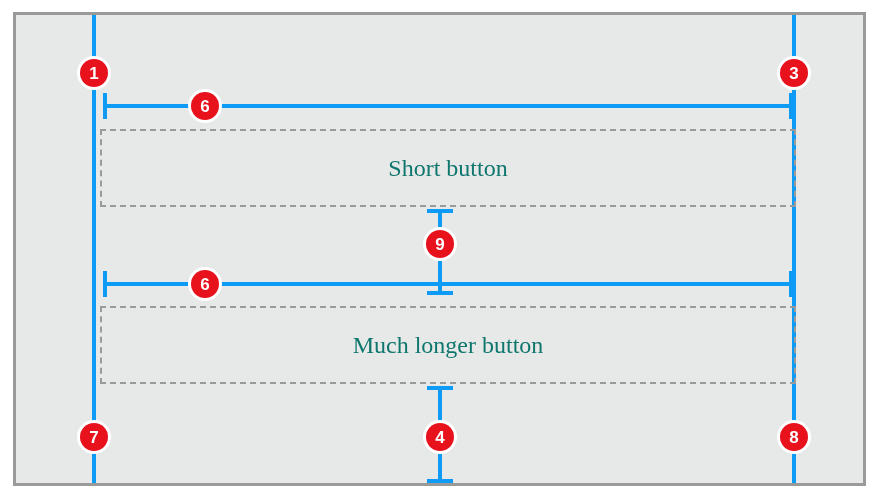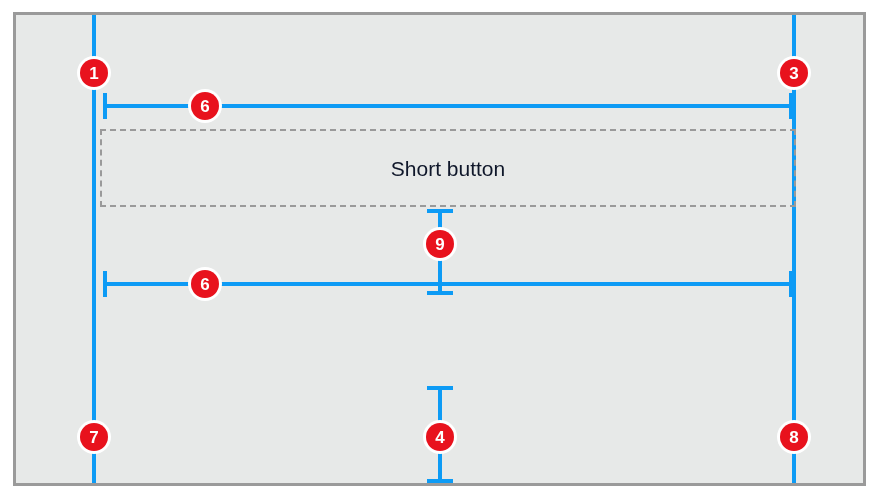--- a/index.html
+++ b/index.html
@@ -38,23 +38,23 @@
   
   .btn-outline {
     position: absolute;
     border: 2px dashed #9a9a9a;
     box-sizing: border-box;
     display: flex;
     align-items: center;
     justify-content: center;
   }
   .btn-label {
-    font-size: 21px;
-    color: #0f172a;
-    font-family: Liberation Sans, sans-serif;
+    font-size: 24px;
+    color: #0f766e;
+    font-family: Liberation Serif, serif;
     line-height: 1;
     white-space: nowrap;
   }
 
   
   .dim-h {
     position: absolute;
     height: 4px;
     background: #0d9bf5;
   }
@@ -112,20 +112,23 @@
 
   <div id="canvas-panel">
 
     <div class="guide-vline" style="left:76px; top:0px; height:468px;"></div>
     <div class="guide-vline" style="left:776px; top:0px; height:468px;"></div>
 
     <div class="btn-outline" style="left:84px; top:114px; width:696px; height:78px;">
       <span class="btn-label">Short button</span>
     </div>
 
+    <div class="btn-outline" style="left:84px; top:291px; width:696px; height:78px;">
+      <span class="btn-label">Much longer button</span>
+    </div>
 
     <div class="dim-h" style="left:87px; top:89px; width:690px;"></div>
     <div class="dim-h-cap" style="left:87px; top:78px;"></div>
     <div class="dim-h-cap" style="left:773px; top:78px;"></div>
 
     <div class="dim-h" style="left:87px; top:267px; width:690px;"></div>
     <div class="dim-h-cap" style="left:87px; top:256px;"></div>
     <div class="dim-h-cap" style="left:773px; top:256px;"></div>
 
     <div class="dim-v" style="left:422px; top:194px; width:4px; height:86px;"></div>

